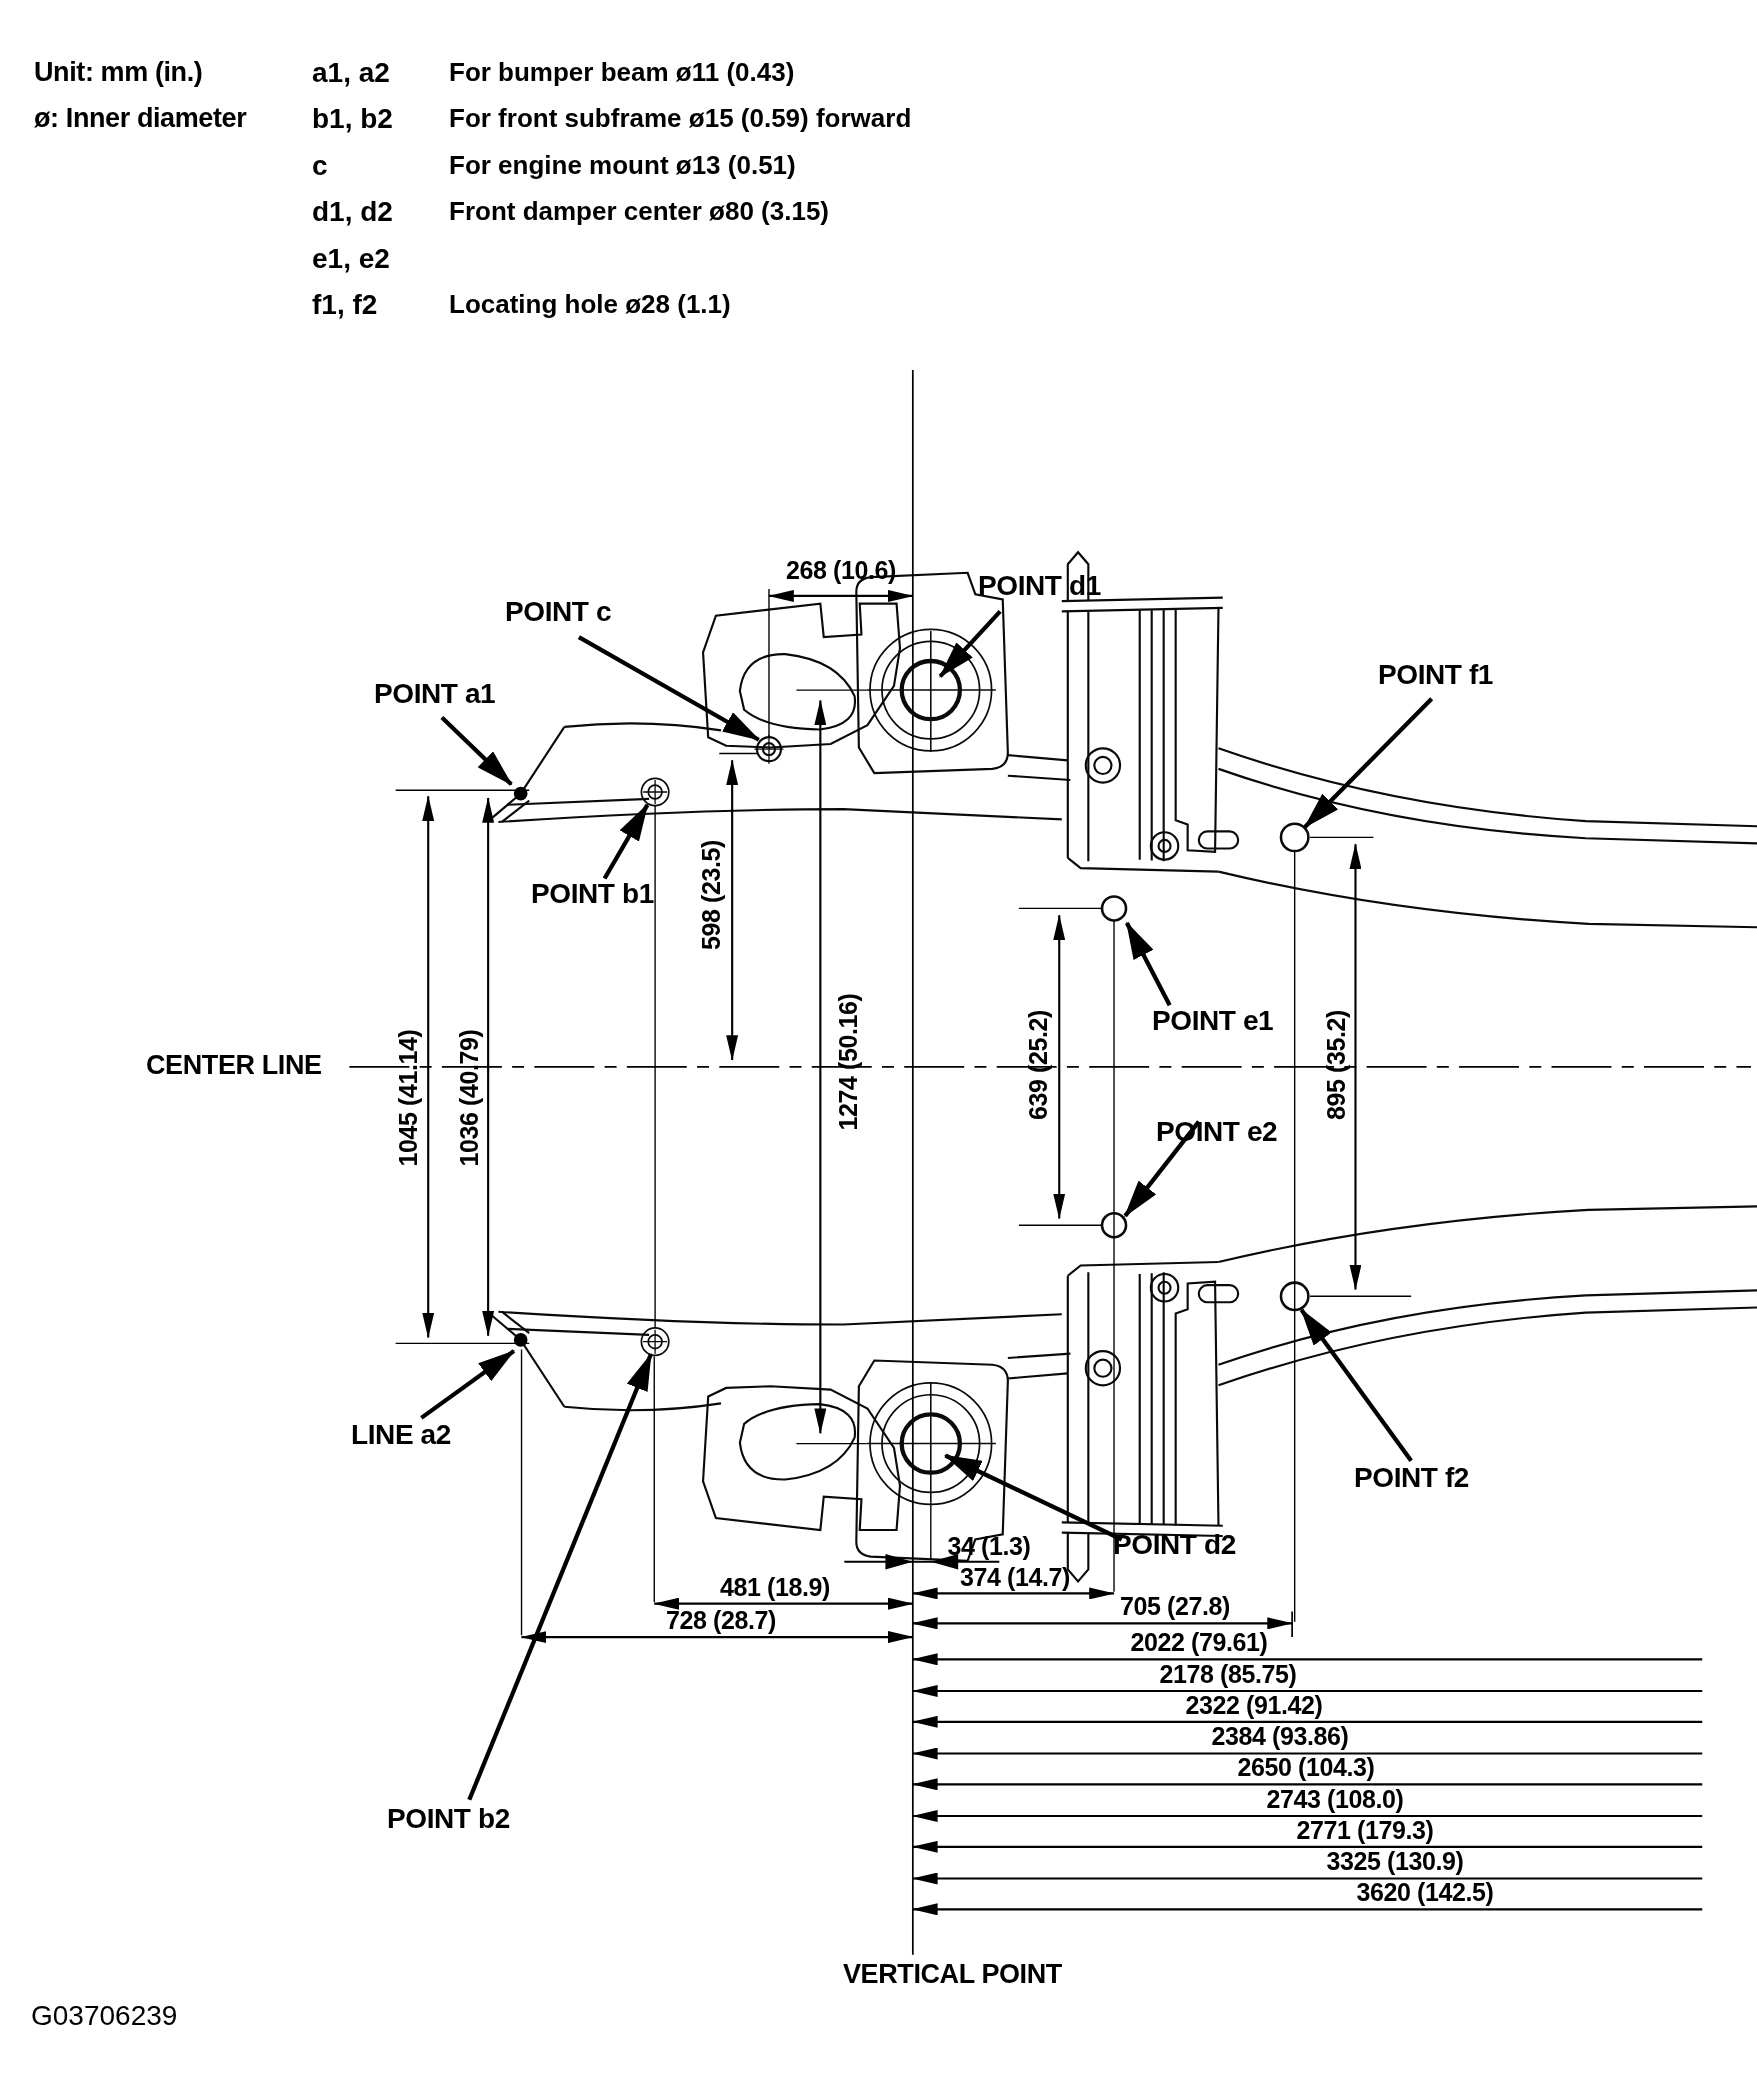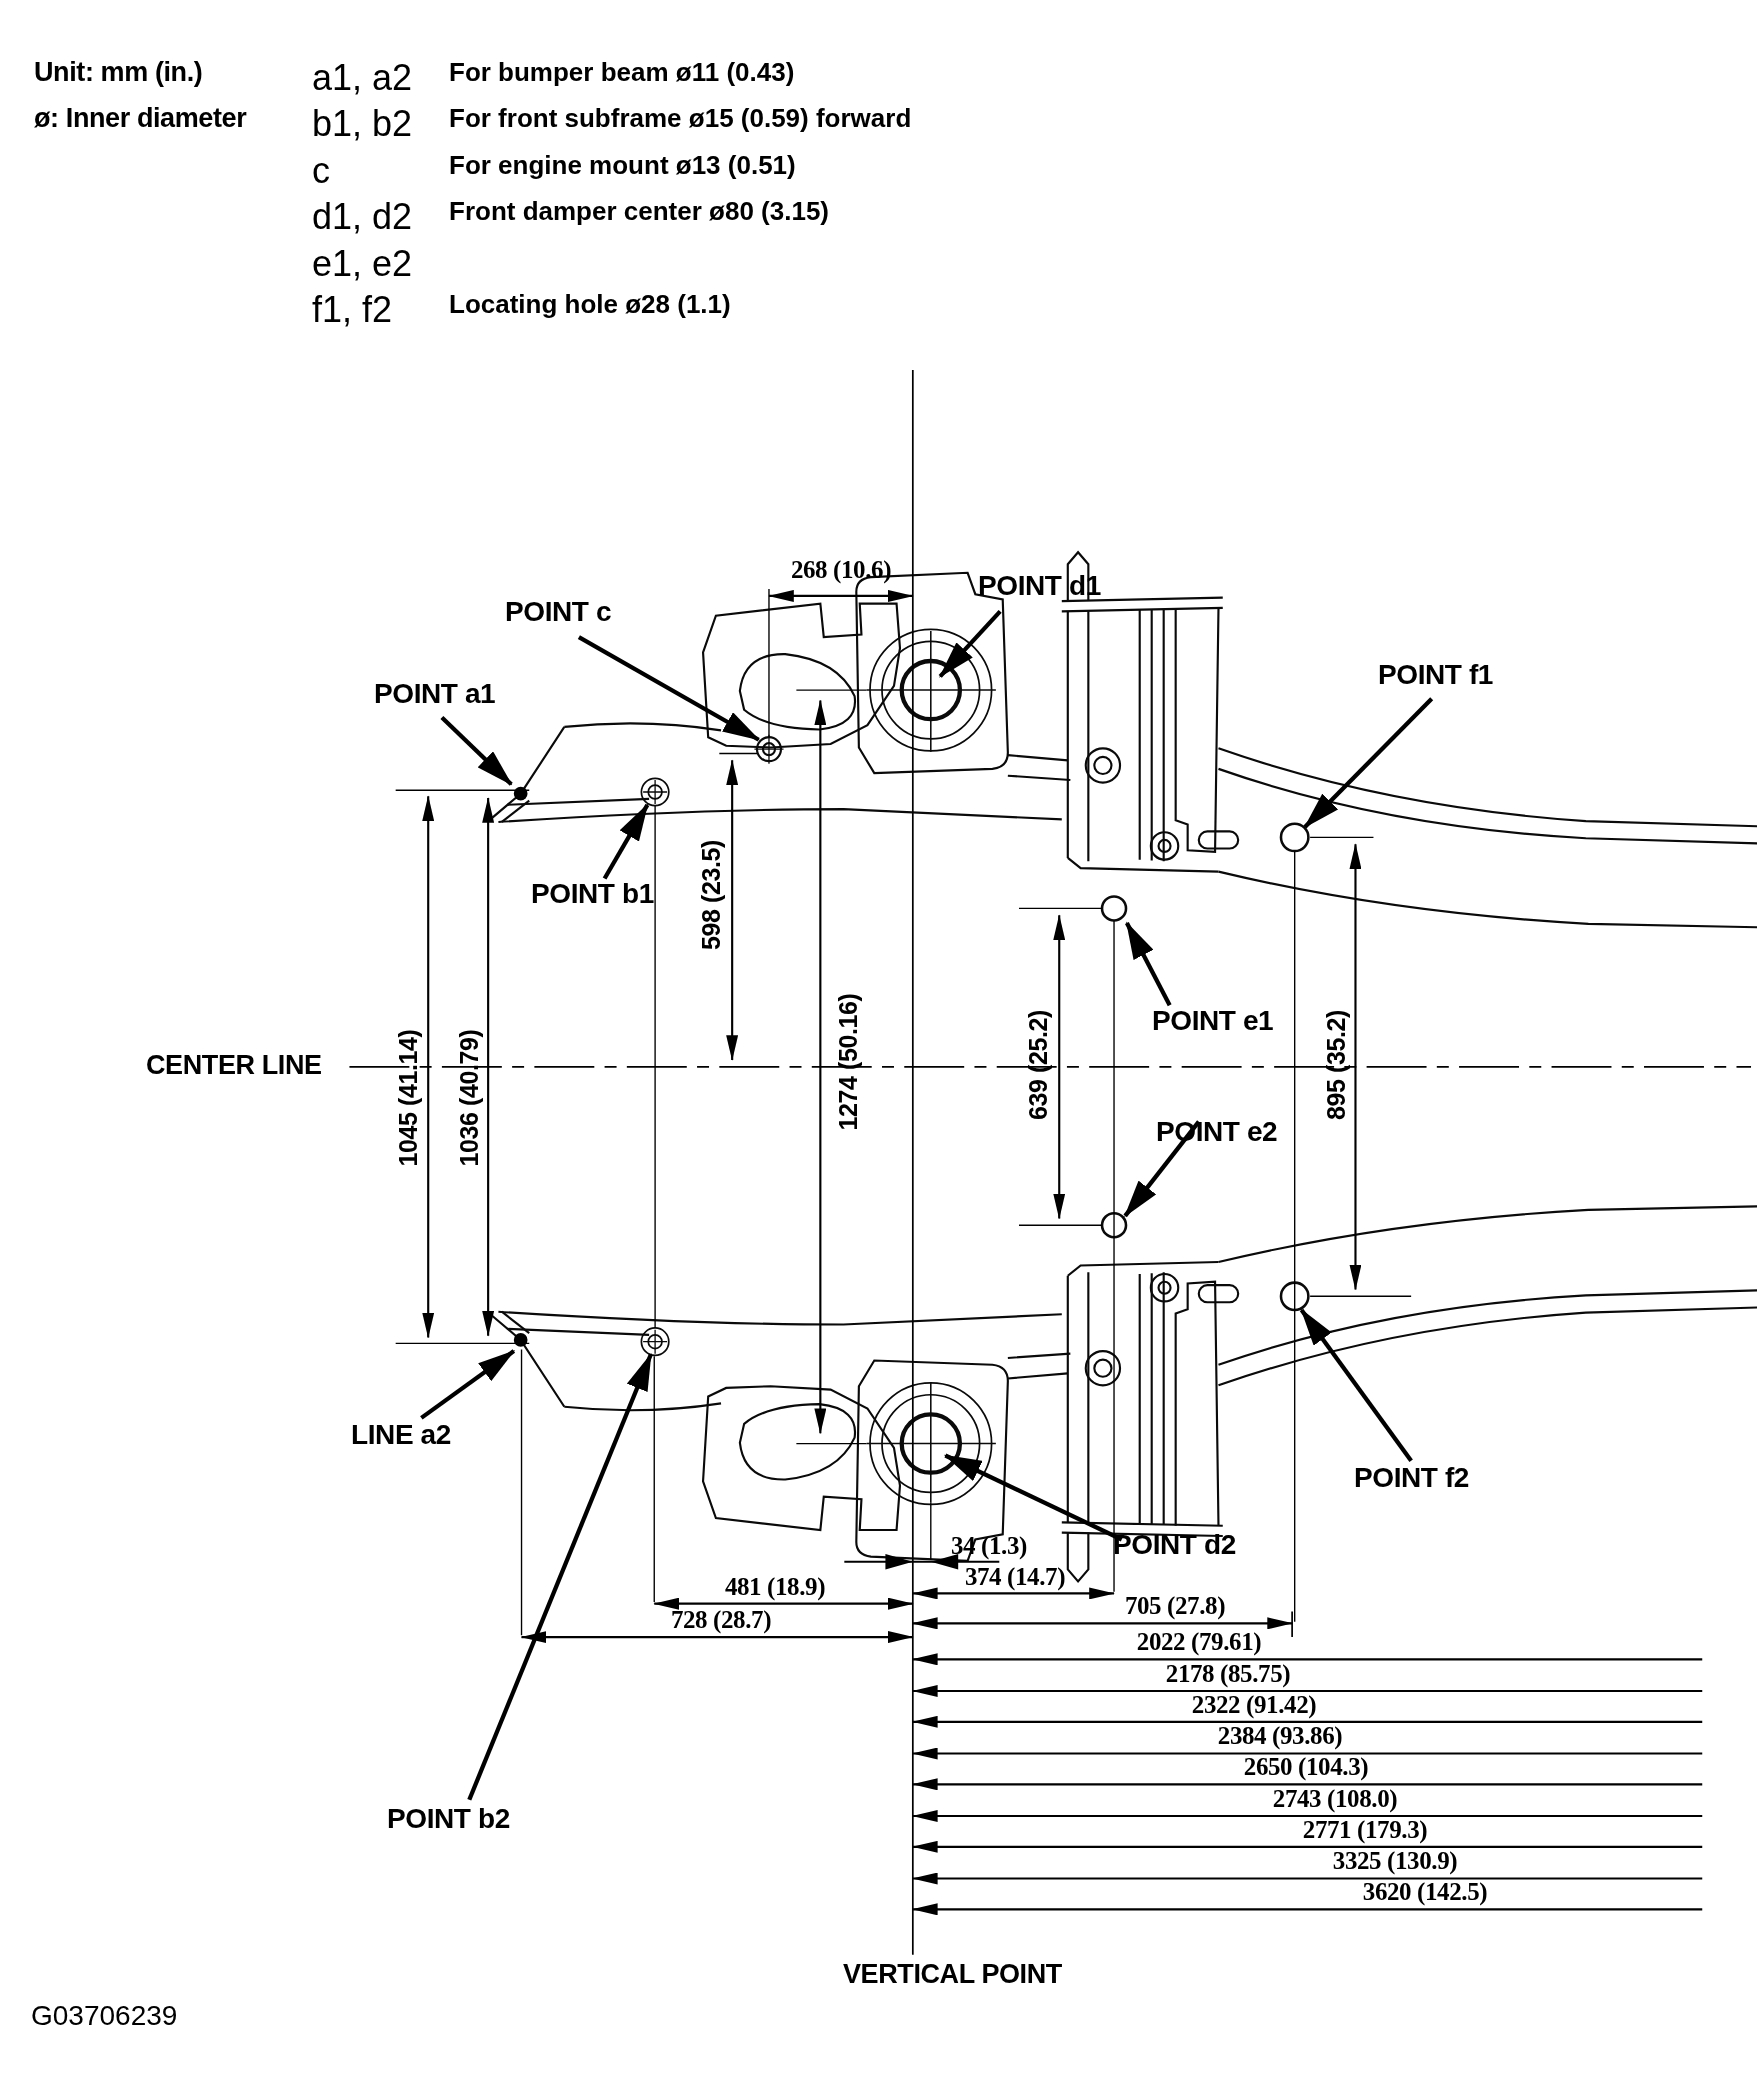--- a/index.html
+++ b/index.html
@@ -2,25 +2,25 @@
 <html style="font-size:13.7px"><head>
 <meta charset="utf-8">
 <style>
   html,body{margin:0;padding:0;background:#fff;}
   #page{position:relative;width:1758px;height:2090px;background:#ffffff;overflow:hidden;
         font-family:"Liberation Sans",sans-serif;color:#000;}
   svg{position:absolute;left:0;top:0;}
   .lbl{position:absolute;font-weight:bold;font-size:27px;letter-spacing:-0.4px;white-space:nowrap;}
   .pt{font-size:28px;}
   .dim{font-size:25px;}
-  .ctr{transform:translateX(-50%);font-family:Liberation Serif, serif;}
+  .ctr{transform:translateX(-50%);}
   .rot{transform:translate(-50%,-50%) rotate(-90deg);transform-origin:center;}
   .ref{font-size:27px;}
   .figid{position:absolute;font-size:28px;font-weight:normal;letter-spacing:0;}
-  .legend-code{position:absolute;font-weight:normal;font-size:36px;}
+  .legend-code{position:absolute;font-weight:bold;font-size:28px;}
   .legend-desc{position:absolute;font-weight:bold;font-size:26px;}
 </style>
 </head>
 <body>
 
 <div id="page">
 
   <svg width="1758" height="2090" viewBox="0 0 2053 2441">
     <defs>
       <marker id="dimA" viewBox="0 0 30 14" refX="29" refY="7" markerWidth="30" markerHeight="14" orient="auto-start-reverse" markerUnits="userSpaceOnUse">

